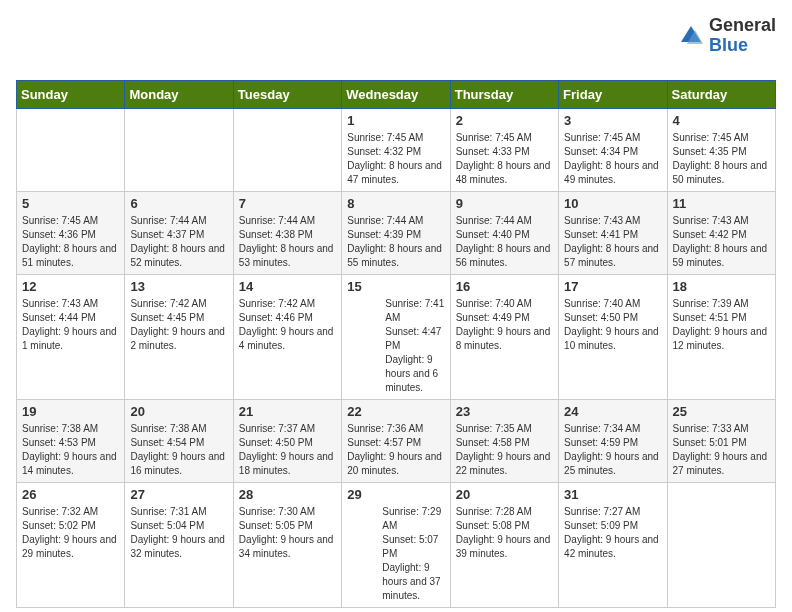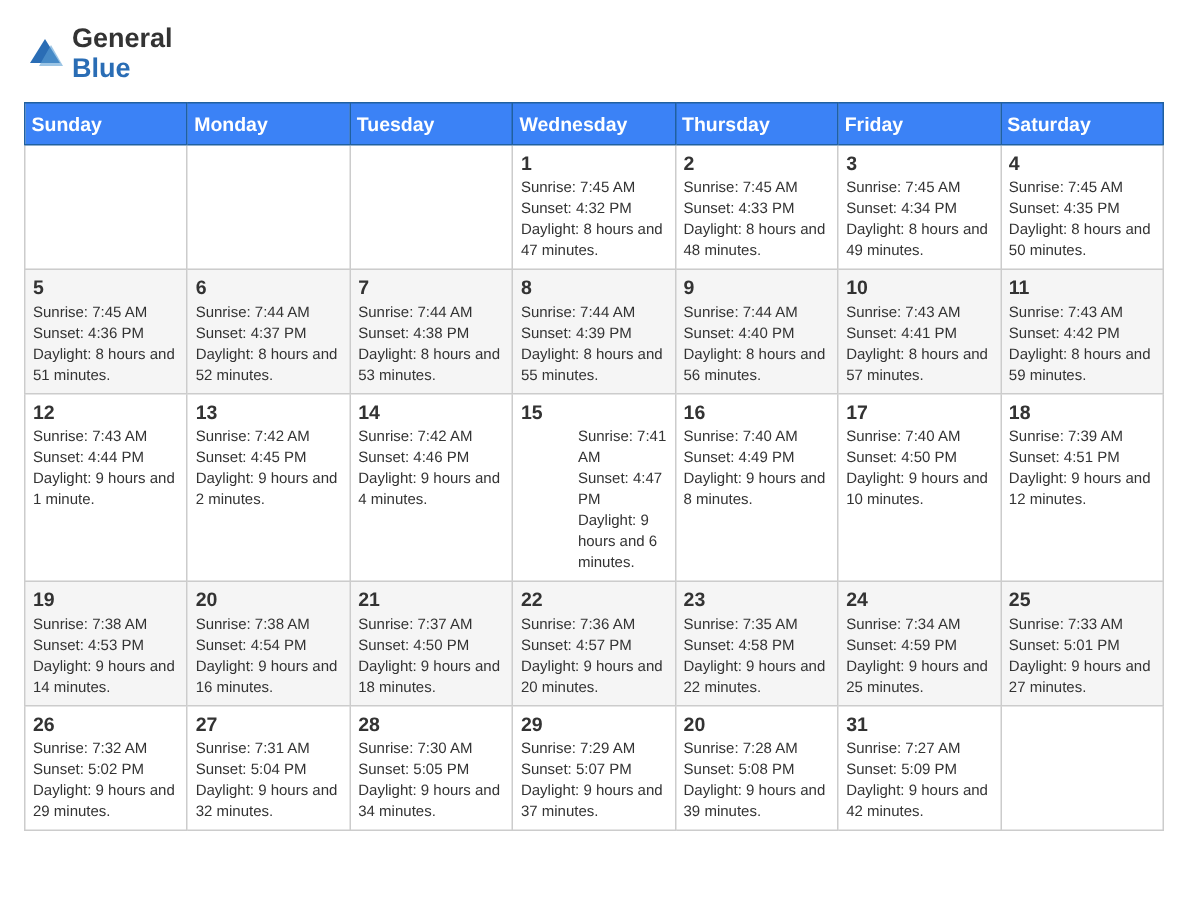--- a/index.html
+++ b/index.html
@@ -5,23 +5,23 @@
     * { box-sizing: border-box; margin: 0; padding: 0; }
     body {
       font-family: Arial, sans-serif;
       background: #fff;
       width: 792px;
       min-height: 612px;
       padding: 16px;
     }
     .header {
       display: flex;
-      justify-content: space-between;
+      justify-content: flex-end;
       align-items: flex-start;
-      margin-bottom: 12px;
+      margin-bottom: 24px;
     }
     .logo {
       display: flex;
       align-items: center;
     }
     .logo-text {
       display: flex;
       flex-direction: column;
       line-height: 1.1;
     }
@@ -51,21 +51,21 @@
     .subtitle {
       font-size: 15px;
       color: #555;
     }
     .calendar {
       width: 100%;
       border-collapse: collapse;
       border: 1px solid #ccc;
     }
     .calendar th {
-      background-color: #3b82f6;
+      background-color: #4d7c0f;
       color: #fff;
       font-size: 13px;
       font-weight: bold;
       padding: 6px 4px;
       text-align: left;
       border: 1px solid #2060a0;
     }
     .calendar td {
       vertical-align: top;
       width: 108px;
@@ -301,21 +301,21 @@
 Daylight: 9 hours and 32 minutes.</div>
         </td>
         <td>
           <div class="day-number">28</div>
           <div class="day-info" style="white-space: pre-line;">Sunrise: 7:30 AM
 Sunset: 5:05 PM
 Daylight: 9 hours and 34 minutes.</div>
         </td>
         <td>
           <div class="day-number">29</div>
-          <div class="day-info" style="white-space: pre-line;">Sunrise: 7:29 AM
+          <div class="day-info" style="white-space: pre-line; margin-left: 35px;">Sunrise: 7:29 AM
 Sunset: 5:07 PM
 Daylight: 9 hours and 37 minutes.</div>
         </td>
         <td>
           <div class="day-number">20</div>
           <div class="day-info" style="white-space: pre-line;">Sunrise: 7:28 AM
 Sunset: 5:08 PM
 Daylight: 9 hours and 39 minutes.</div>
         </td>
         <td>

